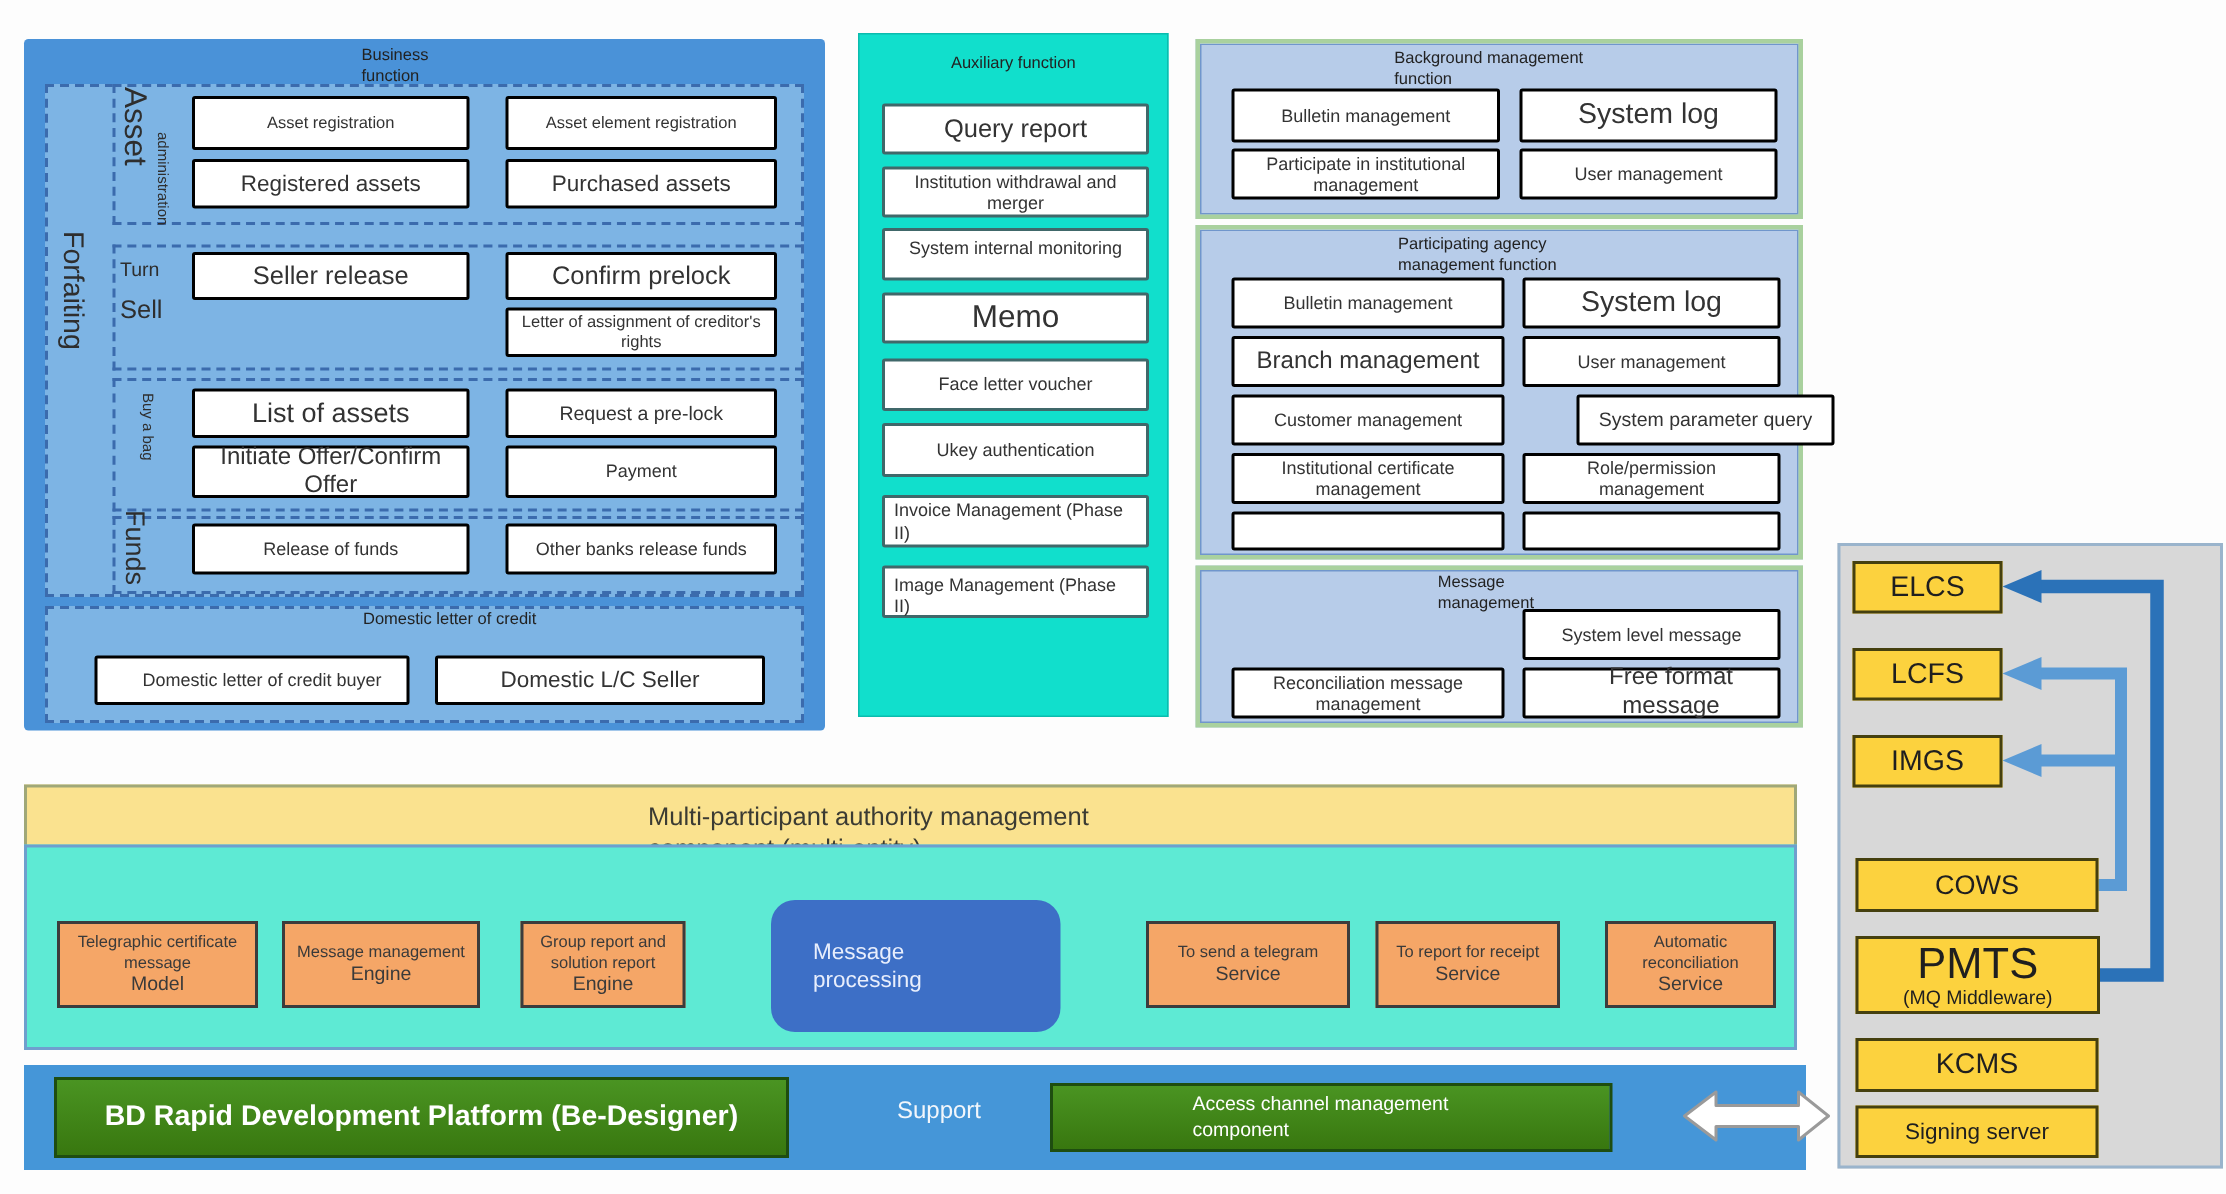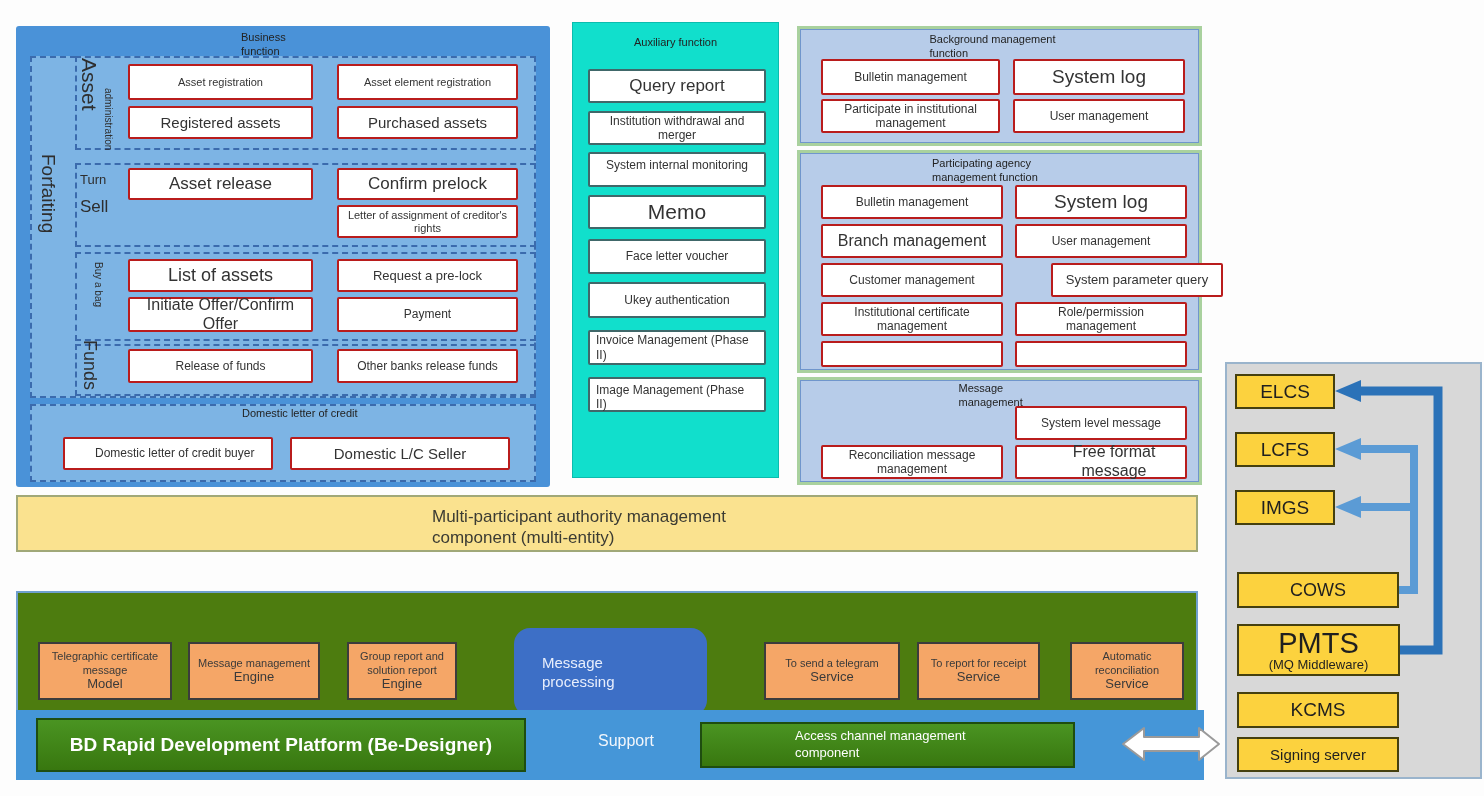--- a/index.html
+++ b/index.html
@@ -1,39 +1,39 @@
 <!DOCTYPE html>
 <html><head>
 <meta charset="utf-8">
 <style>
   html,body{margin:0;padding:0;background:#fdfdfd;}
   #canvas{position:relative;width:1484px;height:796px;background:#fdfdfd;
           font-family:"Liberation Sans",sans-serif;color:#333;overflow:hidden;}
   .abs{position:absolute;box-sizing:border-box;}
   
-  .wbox{position:absolute;box-sizing:border-box;background:#fff;border:2px solid #b91c1c;
+  .wbox{position:absolute;box-sizing:border-box;background:#fff;border:2px solid #000000;
         border-radius:2px;display:flex;align-items:center;justify-content:center;
         text-align:center;color:#333;line-height:1.18;padding:1px 6px;}
   .fs10{font-size:10px;} .fs11{font-size:11px;} .fs12{font-size:12px;} .fs13{font-size:13px;}
   .fs15{font-size:15px;} .fs16{font-size:16px;} .fs17{font-size:17px;} .fs18{font-size:18px;}
   .fs19{font-size:19px;} .fs21{font-size:21px;} .fs22{font-size:29px;}
   .hdr{position:absolute;font-size:11px;color:#222;line-height:1.25;}
   
   .biz{background:#4a92d8;border-radius:3px;}
   .dash{position:absolute;box-sizing:border-box;background:#7db4e4;border:2px dashed #3b6bad;}
   .vtext{position:absolute;writing-mode:vertical-rl;text-orientation:mixed;color:#2e2e2e;
          word-break:break-all;line-height:1.05;}
   
   .aux{background:#11dfcc;border:1px solid #0bbcae;}
   .aux .wbox{border-color:#40686a;}
   
   .mgmt{background:#b7cce9;border:3px solid #a9d19e;box-shadow:inset 0 0 0 1px #7096cc;}
   
   .ybar{background:#fae28f;border:2px solid #a0a878;}
-  .sbar{background:#4d7c0f;border:2px solid #6f9fce;margin-top:28px;}
+  .sbar{background:#5eead4;border:2px solid #6f9fce;}
   .obox{position:absolute;box-sizing:border-box;background:#f5a667;border:2px solid #3c3c3c;
         display:flex;flex-direction:column;align-items:center;justify-content:center;
         text-align:center;color:#3a3a3a;}
   .obox .t{font-size:11px;line-height:1.2;}
   .obox .b{font-size:13px;line-height:1.15;}
   .proc{background:#3d6fc6;border-radius:16px;color:#e8eefc;display:flex;align-items:center;}
   .bbar{background:#4596d8;}
   .gbox{position:absolute;box-sizing:border-box;display:flex;align-items:center;color:#fff;
         background:linear-gradient(#4a9422,#38770f);border:2px solid #1e4d10;}
   
@@ -61,21 +61,21 @@
     <div class="wbox fs11" style="left:112px;top:38px;width:185px;height:36px;">Asset registration</div>
     <div class="wbox fs11" style="left:321px;top:38px;width:181px;height:36px;">Asset element registration</div>
     <div class="wbox fs15" style="left:112px;top:80px;width:185px;height:33px;">Registered assets</div>
     <div class="wbox fs15" style="left:321px;top:80px;width:181px;height:33px;">Purchased assets</div>
 
     <div class="dash" style="left:59px;top:137px;width:461px;height:84px;"></div>
     <div class="abs" style="left:64px;top:146px;width:46px;color:#2e2e2e;">
       <div class="fs13">Turn</div>
       <div class="fs17" style="margin-top:10px;">Sell</div>
     </div>
-    <div class="wbox fs17" style="left:112px;top:142px;width:185px;height:32px;">Asset release</div>
+    <div class="wbox fs17" style="left:112px;top:142px;width:185px;height:32px;">Seller release</div>
     <div class="wbox fs17" style="left:321px;top:142px;width:181px;height:32px;">Confirm prelock</div>
     <div class="wbox fs11" style="left:321px;top:179px;width:181px;height:33px;">Letter of assignment of creditor's rights</div>
 
     <div class="dash" style="left:59px;top:226px;width:461px;height:89px;"></div>
     <div class="vtext fs10" style="left:76px;top:236px;height:72px;">Buy a bag</div>
     <div class="wbox fs18" style="left:112px;top:233px;width:185px;height:33px;">List of assets</div>
     <div class="wbox fs13" style="left:321px;top:233px;width:181px;height:33px;">Request a pre-lock</div>
     <div class="wbox fs16" style="left:112px;top:271px;width:185px;height:35px;">Initiate Offer/Confirm Offer</div>
     <div class="wbox fs12" style="left:321px;top:271px;width:181px;height:35px;">Payment</div>
 
@@ -130,21 +130,21 @@
 
   <div class="abs mgmt" style="left:797px;top:377px;width:405px;height:108px;">
     <div class="hdr" style="left:0;right:0;top:2px;">
       <div style="width:82px;margin:0 auto;text-align:left;">Message management</div>
     </div>
     <div class="wbox fs12" style="left:215px;top:26px;width:172px;height:34px;">System level message</div>
     <div class="wbox fs12" style="left:21px;top:65px;width:182px;height:34px;">Reconciliation message management</div>
     <div class="wbox fs16" style="left:215px;top:65px;width:172px;height:34px;padding-left:32px;">Free format message</div>
   </div>
 
-  <div class="abs ybar" style="left:16px;top:495px;width:1182px;height:57px;">
+  <div class="abs ybar" style="left:16px;top:523px;width:1182px;height:57px;">
     <div class="abs" style="left:414px;top:9px;font-size:17px;color:#3b3b33;line-height:1.25;">
       <div>Multi-participant authority management</div>
       <div>component (multi-entity)</div>
     </div>
   </div>
 
   <div class="abs sbar" style="left:16px;top:563px;width:1182px;height:137px;">
     <div class="obox" style="left:20px;top:49px;width:134px;height:58px;">
       <div class="t">Telegraphic certificate message</div>
       <div class="b">Model</div>

